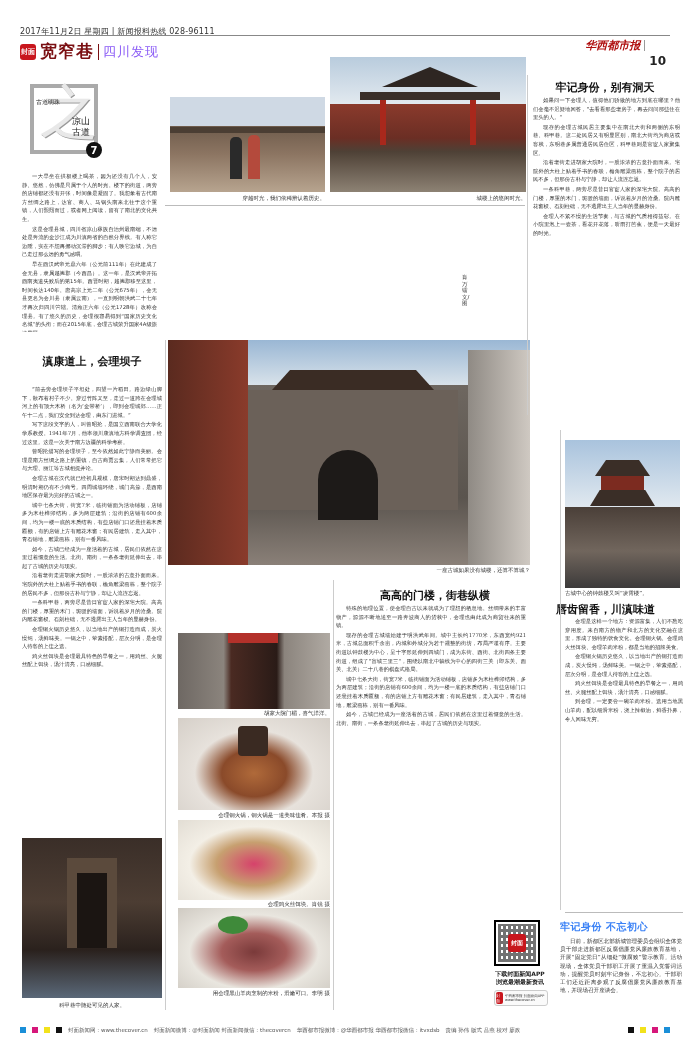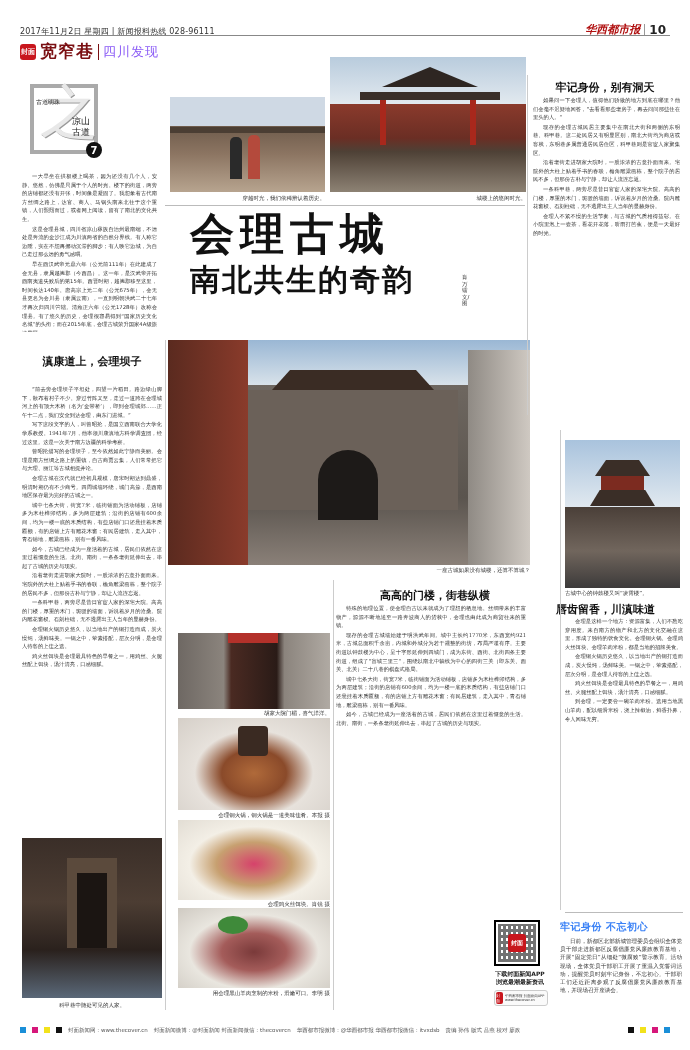--- a/index.html
+++ b/index.html
@@ -7,21 +7,21 @@
   body { font-family: "DejaVu Sans", sans-serif; color: #222; position: relative; }
 
   .page { position: absolute; left: 0; top: 0; width: 690px; height: 1050px; }
 
   
   .dateline { position: absolute; left: 20px; top: 26px; font-size: 8px; color: #333; letter-spacing: 0.2px; }
   .header-rule { position: absolute; left: 20px; right: 20px; top: 35px; height: 1px; background: #888; }
   .brand-right { position: absolute; right: 24px; top: 22px; display: flex; align-items: center; gap: 4px; }
   .brand-right .paper { color: #b01010; font-family: "DejaVu Serif", serif; font-style: italic; font-weight: bold; font-size: 11px; }
   .brand-right .sep { width: 1px; height: 11px; background: #999; }
-  .brand-right .pg { font-size: 12px; font-weight: bold; color: #222; }
+  .brand-right .pg { font-size: 12px; font-weight: bold; color: #222; margin-top: 32px; }
 
   .section-bar { position: absolute; left: 20px; top: 40px; display: flex; align-items: center; gap: 4px; }
   .cover-logo { width: 16px; height: 16px; background: #c8161d; border-radius: 3px; color: #fff; font-size: 7px; font-weight: bold; display: flex; align-items: center; justify-content: center; }
   .section-name { font-family: "DejaVu Serif", serif; font-weight: bold; font-size: 17px; color: #7a0f12; letter-spacing: 1px; }
   .section-sep { width: 1px; height: 16px; background: #7a0f12; }
   .section-sub { font-size: 13px; color: #8b5cf6; letter-spacing: 1px; font-family: Liberation Serif, serif; }
 
   
   .series-badge { position: absolute; left: 30px; top: 84px; width: 65px; width: 68px; height: 70px; border: 4px solid #aaa; background: #fff; }
   .series-badge .kicker { position: absolute; left: 2px; top: 10px; font-size: 6px; font-family: "DejaVu Serif", serif; color: #222; }
@@ -121,24 +121,20 @@
   <div class="text-block serif-text" style="left:533px; top:96px; width:147px; height:330px;">
     <p>如果问一下会理人，值得他们骄傲的地方到底在哪里？他们会毫不迟疑地回答，“去看看那些老房子，再去问问那些住在里头的人。”</p>
     <p>现存的会理古城民居主要集中在南北大街和两侧的东明巷、科甲巷。这二处民居又有明显区别，南北大街均为商店或客栈，东明巷多属普通居民居住区，科甲巷则是官宦人家聚集区。</p>
     <p>沿着老街走进胡家大院时，一股浓浓的古意扑面而来。宅院外的大柱上贴着手书的春联，檐角雕梁画栋，整个院子的居民不多，但那份古朴与宁静，却让人流连忘返。</p>
     <p>一条科甲巷，两旁尽是昔日官宦人家的深宅大院。高高的门楼，厚重的木门，斑驳的墙面，诉说着岁月的沧桑。院内雕花窗棂、石刻柱础，无不透露出主人当年的显赫身份。</p>
     <p>会理人不紧不慢的生活节奏，与古城的气质相得益彰。在小院里泡上一壶茶，看花开花落，听雨打芭蕉，便是一天最好的时光。</p>
   </div>
 
   <div class="hrule" style="left:165px; top:205px; width:360px;"></div>
 
-  <div class="headline">
-    <div class="h1">会理古城</div>
-    <div class="h2">南北共生的奇韵</div>
-  </div>
   <div class="byline">肖万镭 文/图</div>
 
   <div class="subhead" style="left:22px; top:354px; width:140px;text-align:center;">滇康道上，会理坝子</div>
   <div class="text-block serif-text" style="left:22px; top:385px; width:140px; height:450px;">
     <p>“前去旁会理坝子平坦处，四望一片稻田。路边绿山脚下，散布着村子不少。穿过竹阵又至，走过一道跨在会理城河上的有顶大木桥（名为‘金带桥’），即到会理城郊……正午十二点，我们安全到达会理，由东门进城。”</p>
     <p>写下这段文字的人，叫曾昭抡，是国立西南联合大学化学系教授。1941年7月，他率领川康滇地方科学调查团，经过这里。这是一次关于南方边疆的科学考察。</p>
     <p>曾昭抡描写的会理坝子，至今依然如此宁静而美丽。会理是南方丝绸之路上的重镇，自古商贾云集，人们常常把它与大理、丽江等古城相提并论。</p>
     <p>会理古城在汉代就已经初具规模，唐宋时期达到鼎盛，明清时期仍有不少商号。四周城墙环绕，城门高耸，是西南地区保存最为完好的古城之一。</p>
     <p>城中七条大街，街宽7米，临街铺面为活动铺板，店铺多为木柱榫卯结构，多为两层建筑；沿街的店铺有600余间，均为一楼一底的木质结构，有些店铺门口还悬挂着木质匾额，有的店铺上方有雕花木窗；有民居建筑，走入其中，青石铺地，雕梁画栋，别有一番风味。</p>
     <p>如今，古城已经成为一座活着的古城，居民们依然在这里过着惬意的生活。北街、南街，一条条老街延伸出去，串起了古城的历史与现实。</p>

